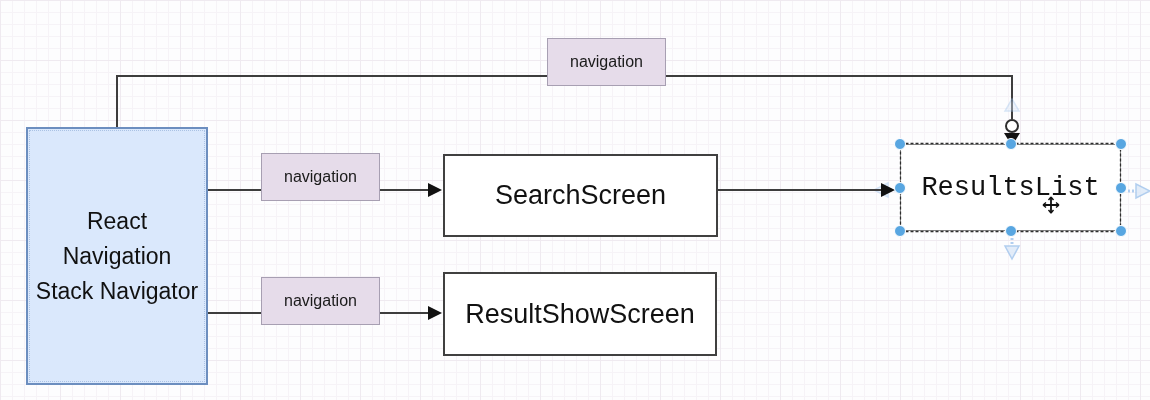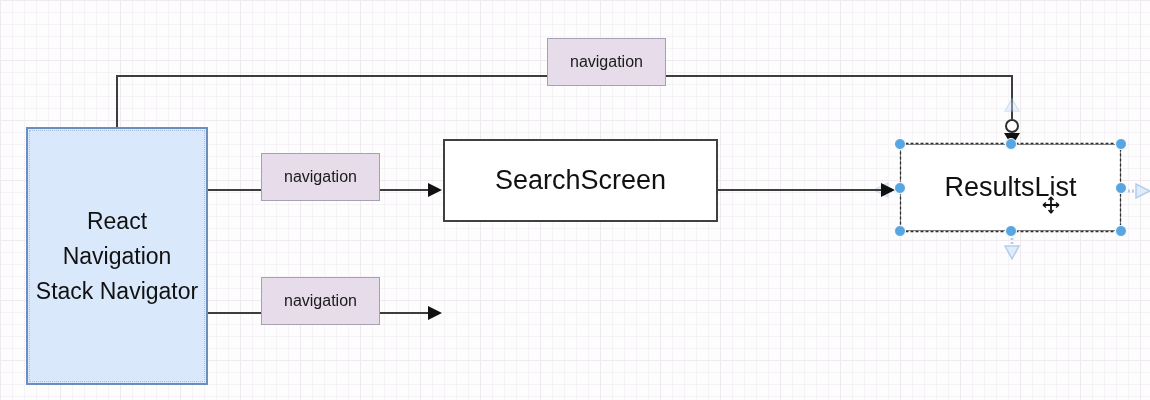--- a/index.html
+++ b/index.html
@@ -31,26 +31,27 @@
   .node-blue {
     left: 26px; top: 127px; width: 182px; height: 258px;
     background: #dae8fc;
     border: 2px solid #6c8ebf;
     outline: 1px dotted #aac2e4;
     outline-offset: -4px;
     font-size: 23px;
     line-height: 35px;
   }
   .node-blue .node-text { width: 165px; }
-  .node-search { left: 443px; top: 139px; width: 275px; height: 83px; font-size: 27px; }
+  .node-search { left: 443px; top: 154px; width: 275px; height: 83px; font-size: 27px; }
   .node-resultshow { left: 443px; top: 272px; width: 274px; height: 84px; font-size: 27px; }
   .node-resultslist {
     left: 900px; top: 144px; width: 221px; height: 87px;
     font-size: 27px;
     border: 1px solid #8a8a8a;
+    font-family: Liberation Mono, monospace;
   }
   .edge-label {
     position: absolute;
     display: flex;
     align-items: center;
     justify-content: center;
     box-sizing: border-box;
     width: 119px; height: 48px;
     background: #e6dcea;
     border: 1px solid #a79fb2;
@@ -86,20 +87,23 @@
       <path d="M718,190 L881,190" fill="none" stroke="#3d3d3d" stroke-width="2"></path>
       <polygon points="881,183 881,197 895,190" fill="#111"></polygon>
     </g>
   </svg>
 
   <div class="node node-blue">
     <span class="node-text">React Navigation Stack Navigator</span>
   </div>
   <div class="node node-search">
     <span class="node-text">SearchScreen</span>
+  </div>
+  <div class="node node-resultshow">
+    <span class="node-text">ResultShowScreen</span>
   </div>
   <div class="node node-resultslist">
     <span class="node-text">ResultsList</span>
   </div>
 
   <div class="edge-label edge-label-top">
     <span>navigation</span>
   </div>
   <div class="edge-label edge-label-mid1">
     <span>navigation</span>

